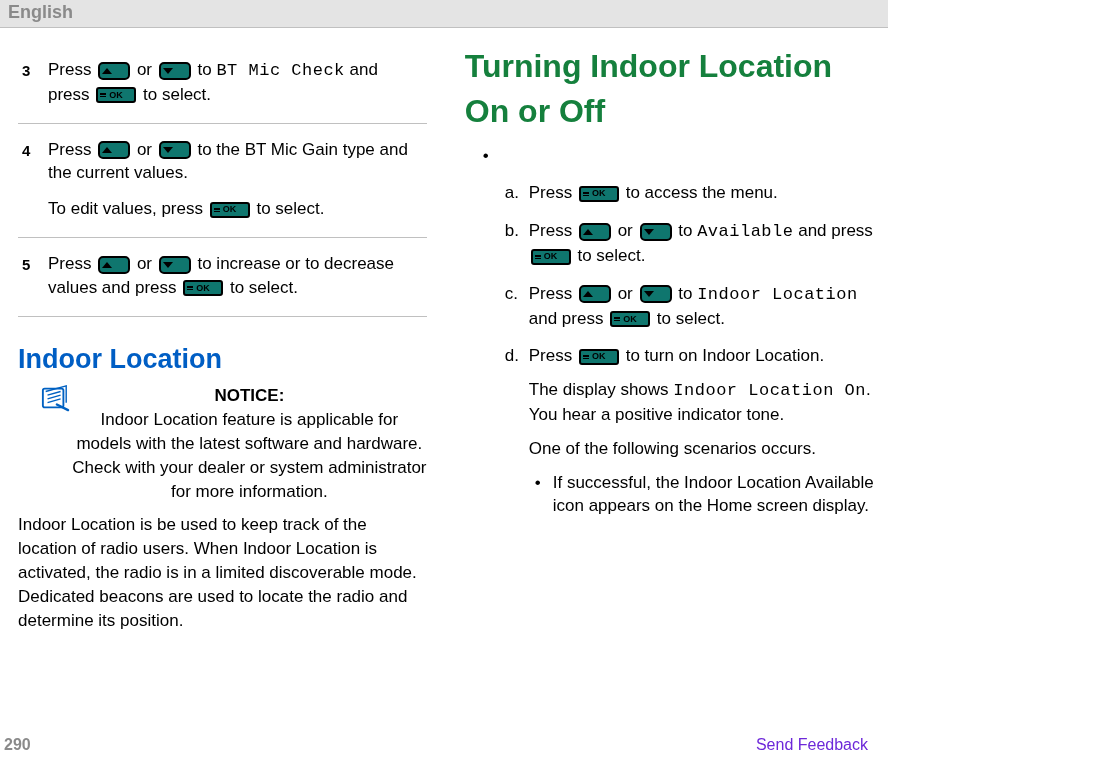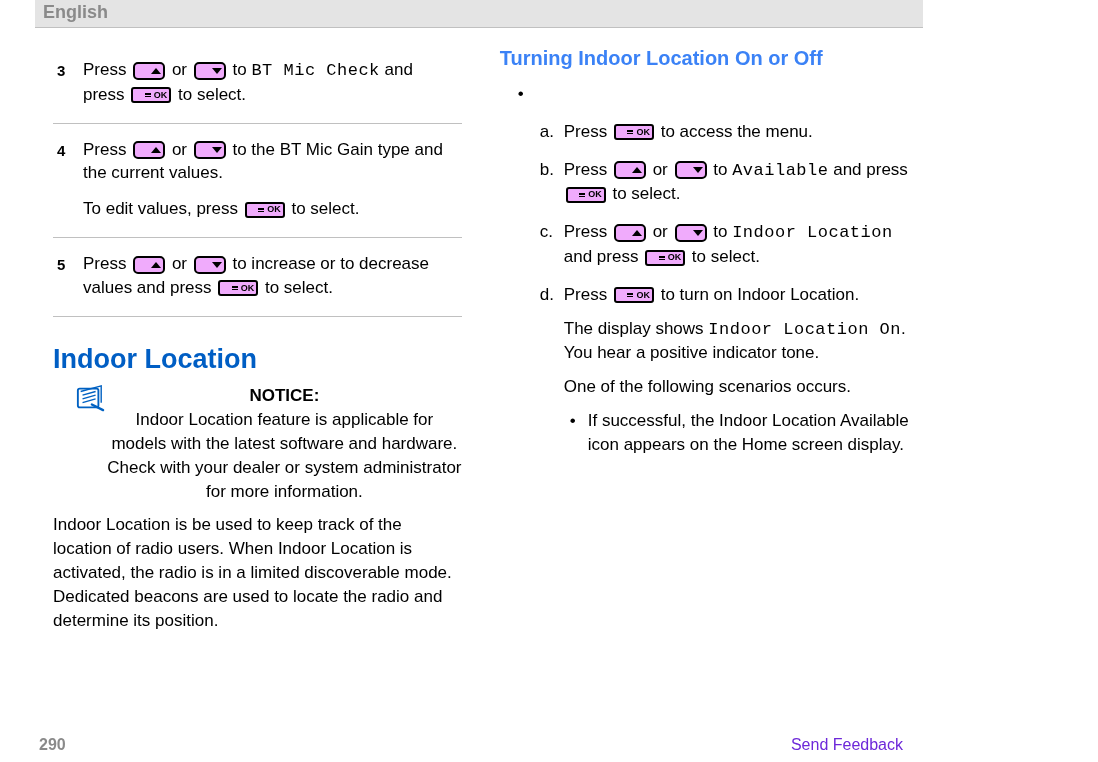--- a/index.html
+++ b/index.html
@@ -12,21 +12,20 @@
     color: #000;
     background: #fff;
     overflow: hidden;
   }
   .page {
     width: 888px;
     height: 762px;
     box-sizing: border-box;
     display: flex;
     flex-direction: column;
-    margin-left: 35px;
   }
   .top-bar {
     background: #e4e4e4;
     border-bottom: 1px solid #c0c0c0;
     padding: 2px 8px 4px 8px;
     color: #8a8a8a;
     font-weight: bold;
     font-size: 18px;
   }
   .body-area {
@@ -72,31 +71,31 @@
     margin-bottom: 0;
   }
   .mono {
     font-family: "Courier New", monospace;
     letter-spacing: 0.5px;
   }
   
   .key {
     display: inline-flex;
     align-items: center;
-    justify-content: flex-end;
+    justify-content: flex-start;
     vertical-align: middle;
     border: 2px solid #000;
     border-radius: 5px;
     height: 18px;
     min-width: 32px;
     padding: 0 2px;
     margin: 0 2px;
     position: relative;
     box-sizing: border-box;
-    background: #f0abfc;
+    background: #0f766e;
   }
   .key.up::after, .key.down::after {
     content: "";
     display: block;
     width: 0; height: 0;
     border-left: 5px solid transparent;
     border-right: 5px solid transparent;
   }
   .key.up::after  { border-bottom: 6px solid #000; }
   .key.down::after{ border-top: 6px solid #000; }
@@ -126,22 +125,22 @@
     box-shadow: 0 -2px 0 #000;
     margin-top: 2px;
   }
   h2.section {
     color: #005ec4;
     font-size: 27px;
     font-weight: bold;
     margin: 24px 0 6px 0;
   }
   h3.section {
-    color: #3b82f6;
-    font-size: 20px;
+    color: #15803d;
+    font-size: 32px;
     font-weight: bold;
     margin: 0 0 10px 0;
   }
   .notice-block {
     display: flex;
     align-items: flex-start;
     margin: 6px 0 8px 20px;
     text-align: center;
   }
   .notice-icon {

